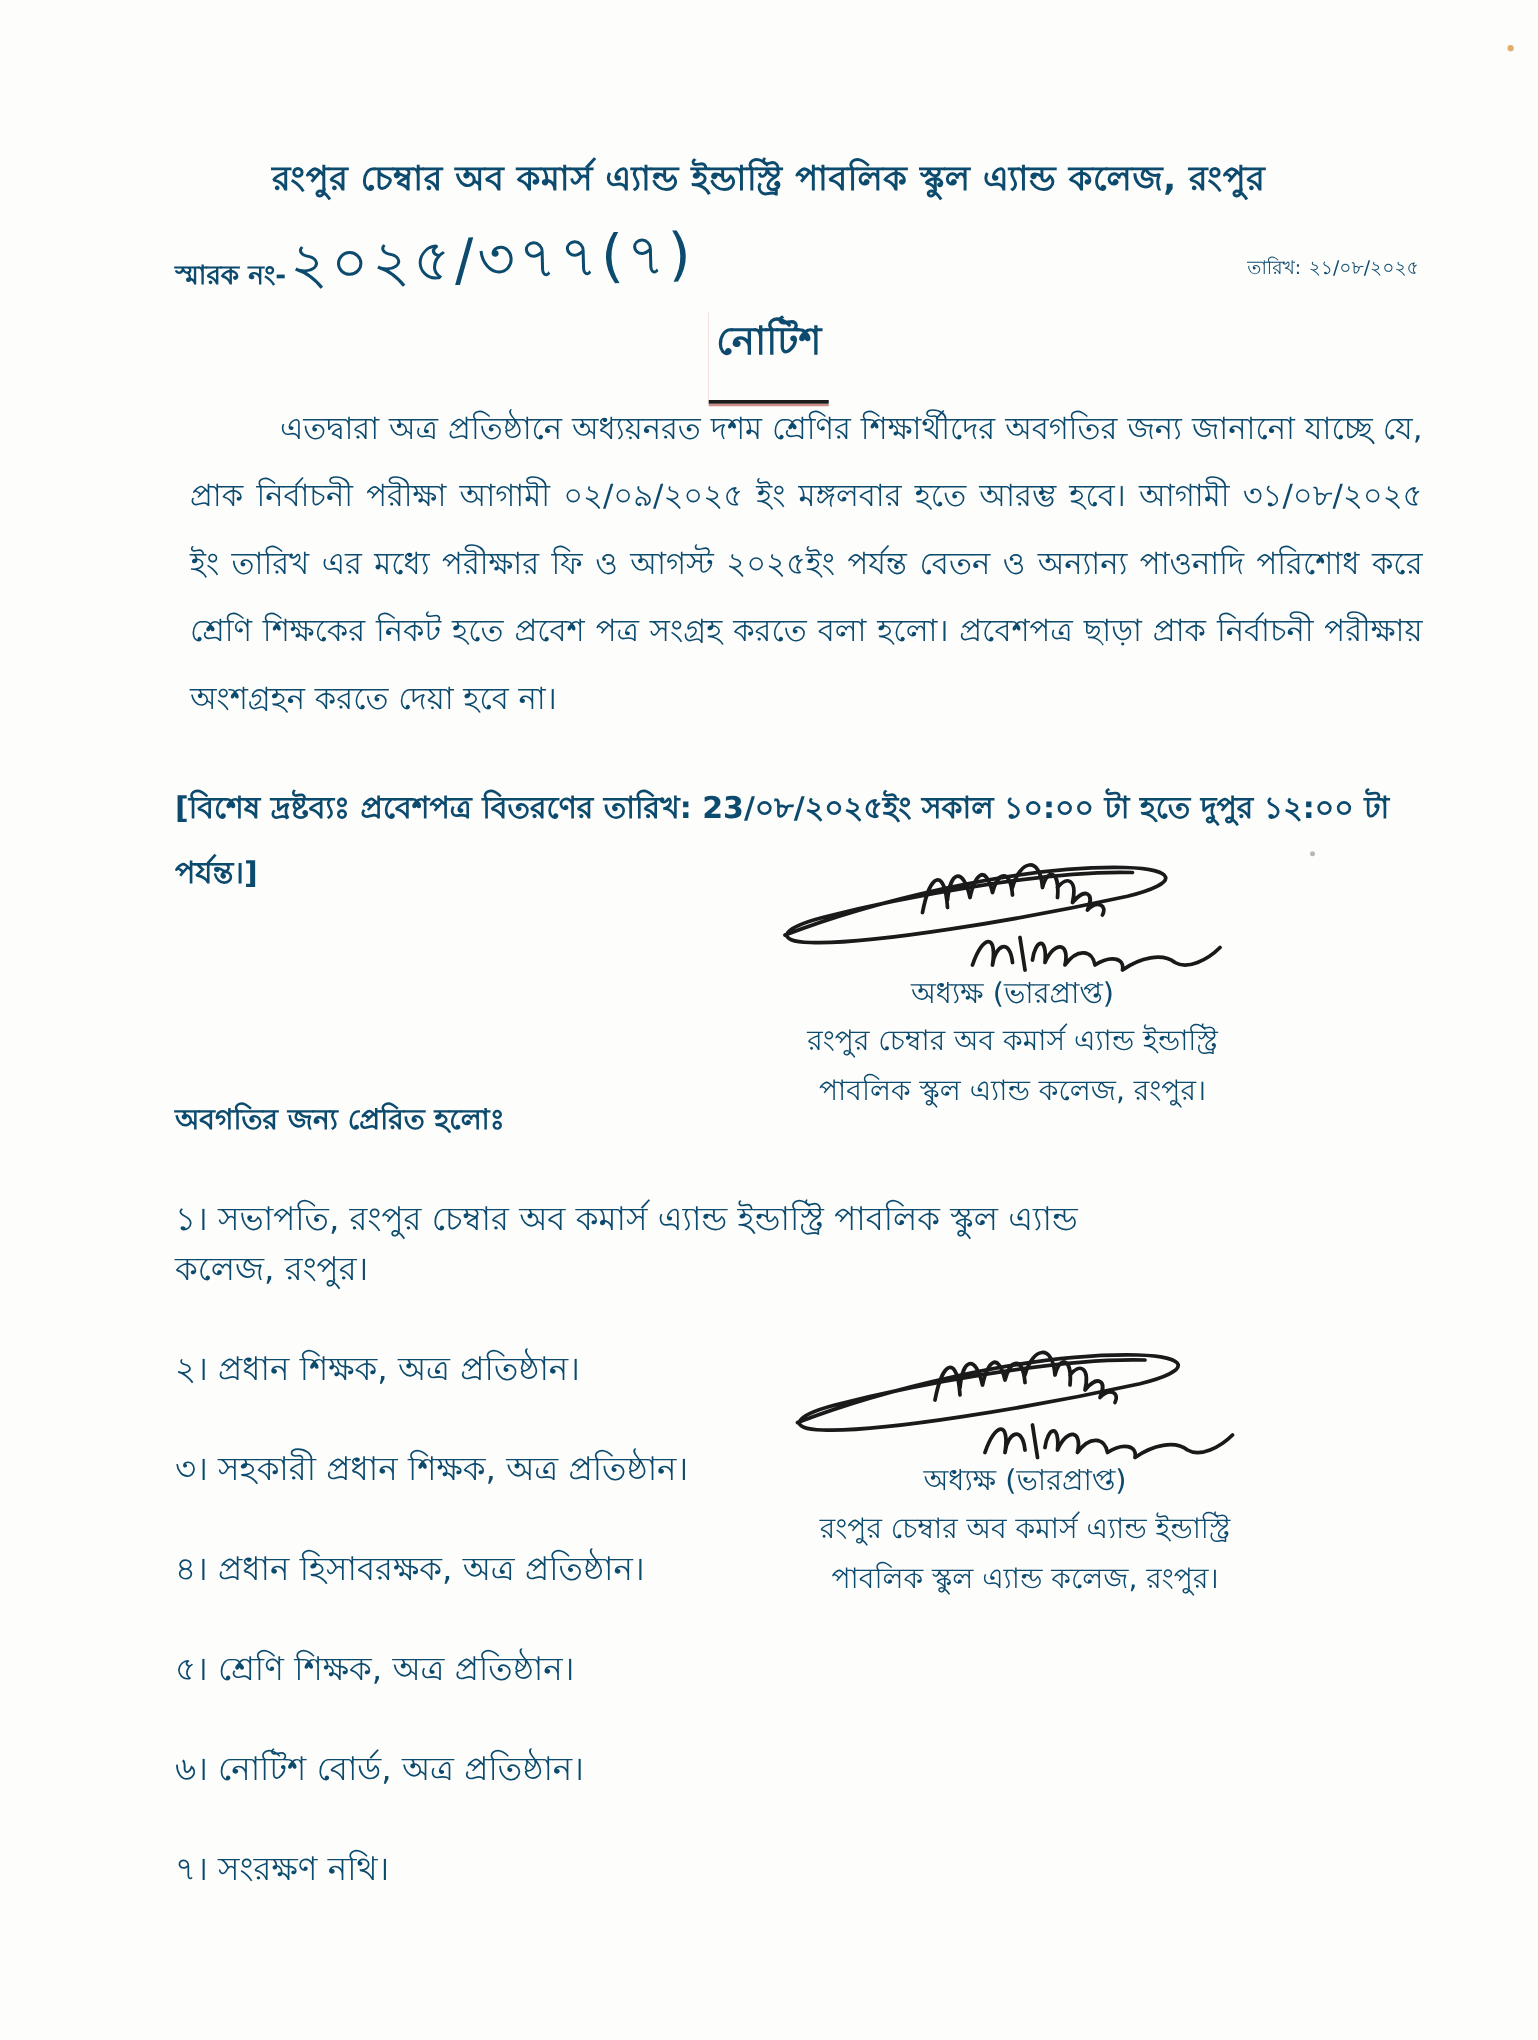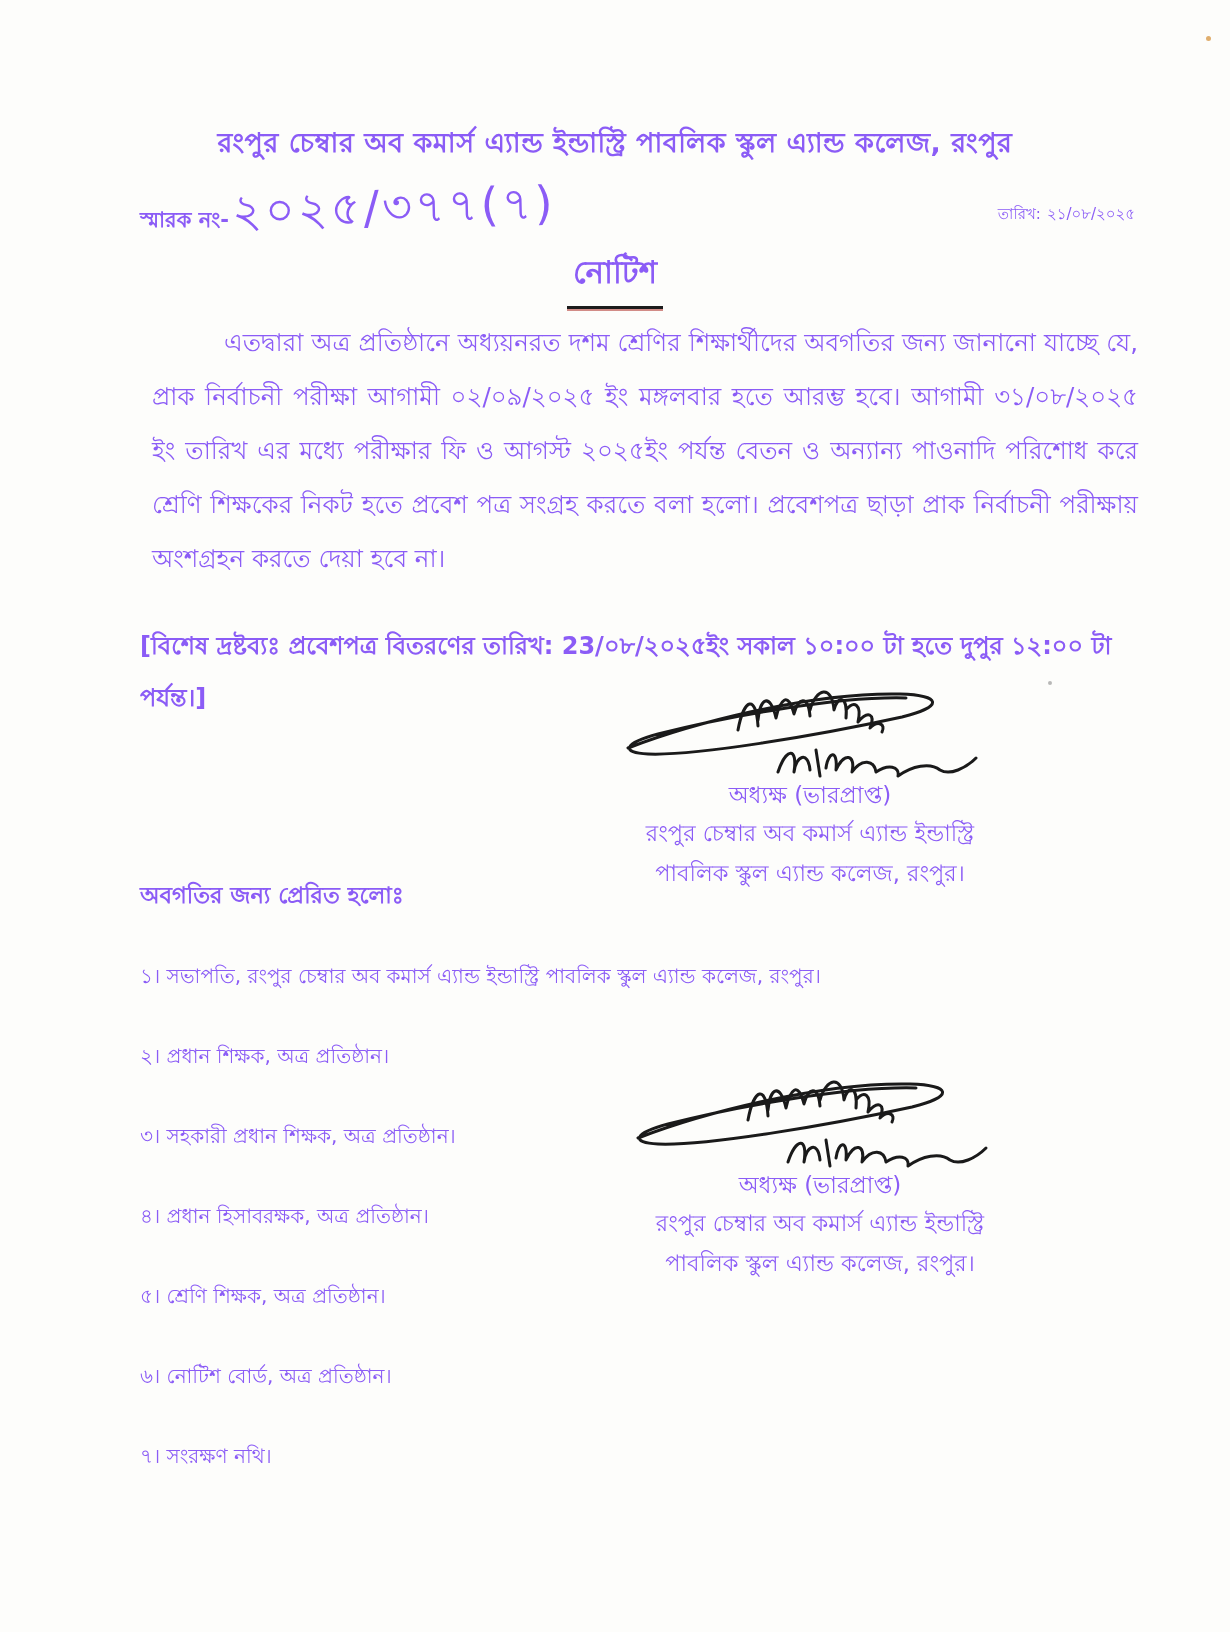--- a/index.html
+++ b/index.html
@@ -2,21 +2,21 @@
 <html lang="bn"><head>
 <meta charset="utf-8">
 <style>
   * { margin:0; padding:0; box-sizing:border-box; }
   html,body { background:#ffffff; }
   .page {
     position:relative;
     width:1230px; height:1632px;
     margin:0 auto;
     background:#fdfdfb;
-    color:#8b5cf6;
+    color:#0c4a6e;
     font-family:"DejaVu Sans", "Liberation Sans", sans-serif;
     overflow:hidden;
   }
   
   .org-title {
     position:absolute; top:122px; left:0; right:0;
     text-align:center;
     font-size:27px; font-weight:bold;
     letter-spacing:0.5px;
   }
@@ -29,21 +29,21 @@
     transform:rotate(-1.5deg);
     white-space:nowrap;
   }
   .date-line { position:absolute; right:0; top:24px; font-size:15px; }
   .date-line .sp { display:inline-block; width:6px; }
   
   .notice-title-wrap { position:absolute; top:248px; left:0; right:0; text-align:center; }
   .notice-title {
     display:inline-block;
     font-size:31px; font-weight:bold;
-    padding:0 6px 6px 6px;
+    padding:0 6px 20px 6px;
     border-bottom:3px solid #1c1c1c;
     box-shadow:0 2px 0 rgba(181,65,58,0.6);
     text-align:right;
   }
   
   .body-par {
     position:absolute; top:316px; left:152px; right:92px;
     font-size:24.5px; line-height:54px;
     text-align:justify;
     text-indent:72px;
@@ -57,21 +57,21 @@
   .sig-block { position:absolute; width:470px; text-align:center; }
   .sig-block.first  { top:668px; left:575px; }
   .sig-block.second { top:1058px; left:585px; }
   .sig-scribble { display:block; margin:0 auto -6px auto; }
   .sig-designation { font-size:23px; font-weight:normal; line-height:36px; }
   .sig-org { font-size:22.5px; line-height:40px; }
   
   .dist { position:absolute; top:878px; left:140px; width:780px; }
   .dist-heading { font-size:22.5px; font-weight:bold; margin-bottom:16px; }
   .dist-list { list-style:none; }
-  .dist-list li { font-size:20px; line-height:40px;margin-top:40px; }
+  .dist-list li { font-size:26px; line-height:40px;margin-top:40px; }
   
   .speck { position:absolute; border-radius:50%; }
   .speck.s1 { top:36px; left:1206px; width:5px; height:5px; background:#d89a4a; opacity:.8; }
   .speck.s2 { top:681px; left:1048px; width:4px; height:4px; background:#8a8a8a; opacity:.6; }
 </style>
 </head>
 <body>
 
 <div class="page">
 

